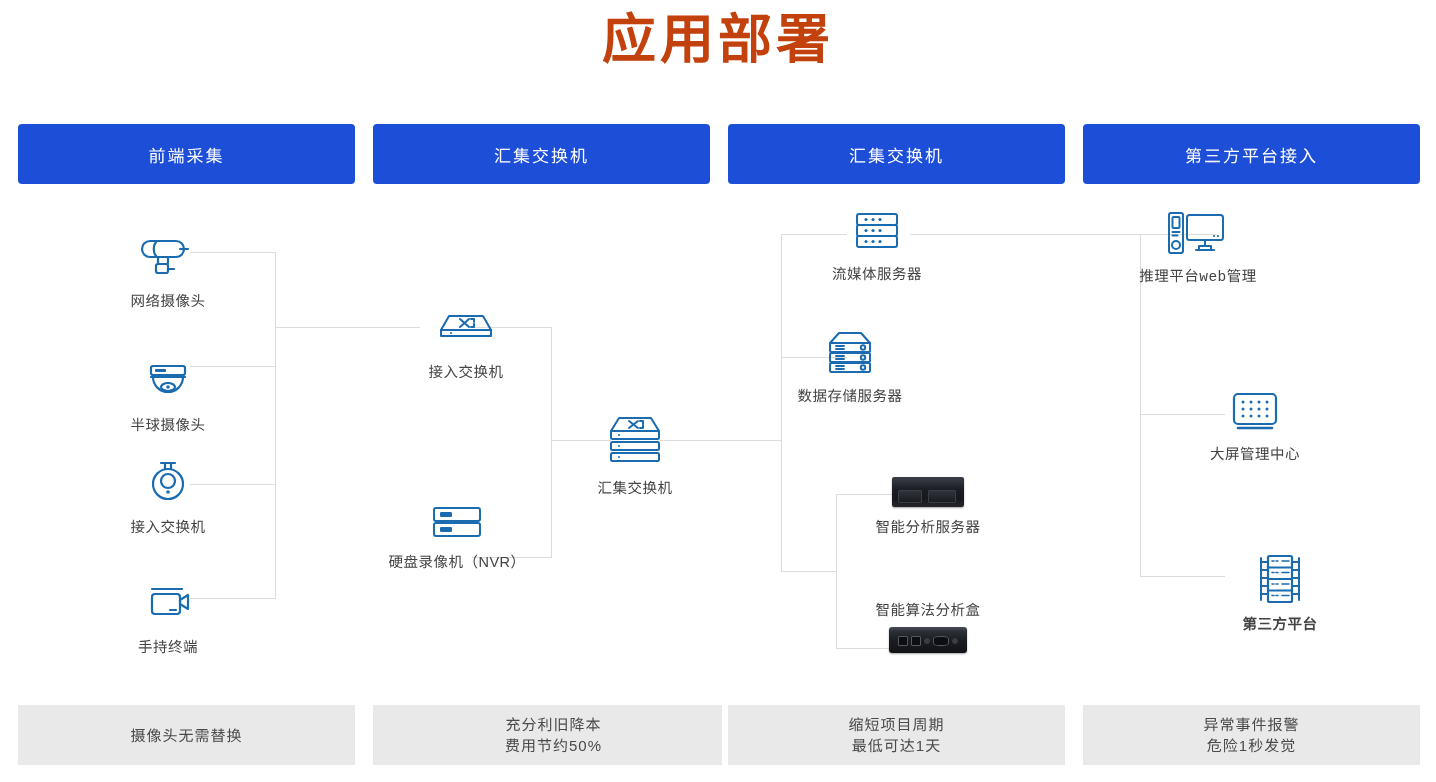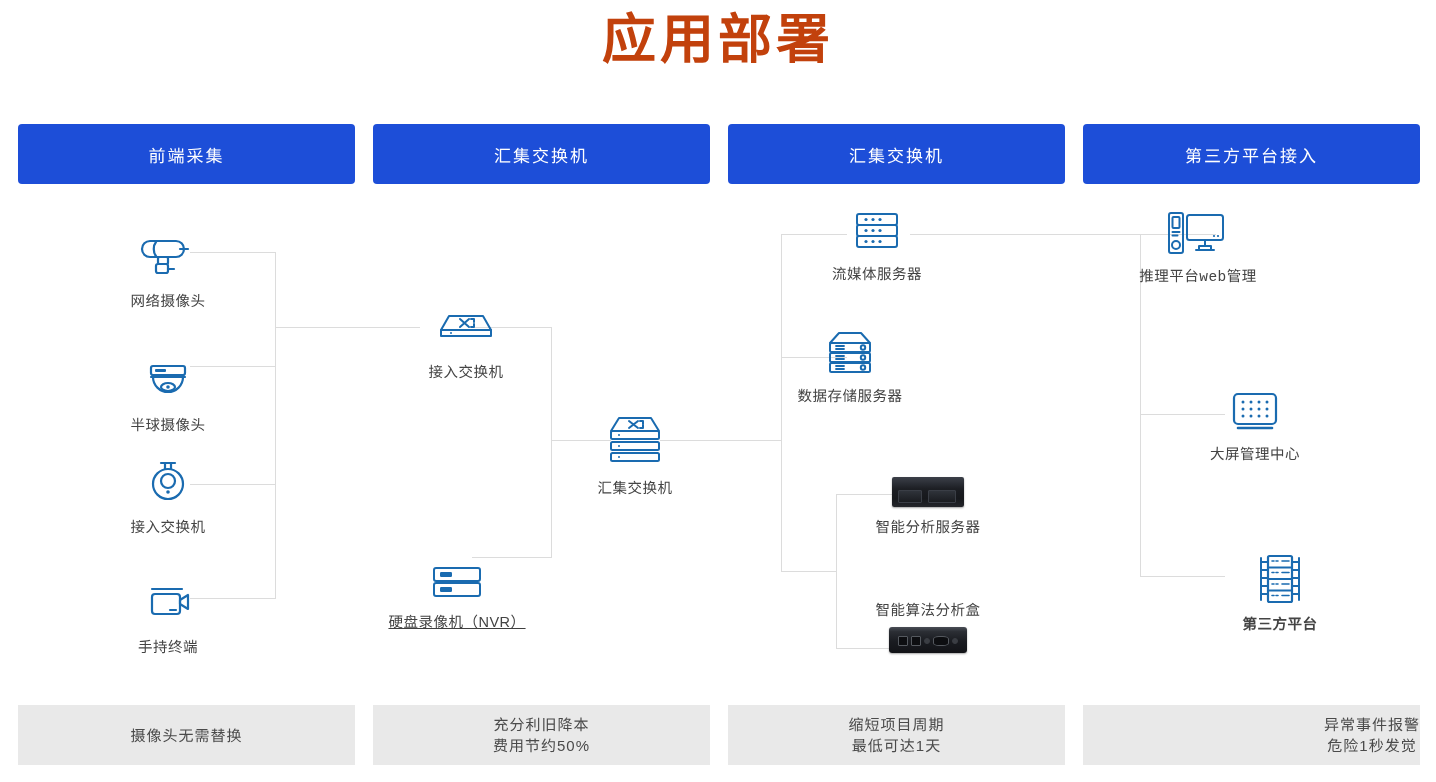--- a/index.html
+++ b/index.html
@@ -41,23 +41,23 @@
     position:absolute;top:705px;height:60px;
     background:#e9e9e9;
     color:#4a4a4a;
     font-size:15px;
     line-height:21px;
     display:flex;align-items:center;justify-content:center;
     text-align:center;
     letter-spacing:1px;
   }
   .ftr.c1{left:18px;width:337px;}
-  .ftr.c2{left:373px;width:337px;}
+  .ftr.c2{left:373px;width:337px;padding-left:12px;}
   .ftr.c3{left:728px;width:337px;}
-  .ftr.c4{left:1083px;width:337px;justify-content:flex-end;}
+  .ftr.c4{left:1083px;width:337px;}
   .ftr span{display:block;}
 
   
   .node{position:absolute;text-align:center;}
   .node .ico{display:flex;align-items:center;justify-content:center;height:54px;}
   .node .lbl{
     font-size:14.5px;color:#444;margin-top:6px;white-space:nowrap;
     letter-spacing:.5px;
   }
   .node.lbl-top .lbl{margin-top:0;margin-bottom:6px;}
@@ -203,21 +203,21 @@
       <path d="M14 8 h34 l8 14 H6 z"></path>
       <path d="M6 22 h50 v6 H6 z"></path>
       <path d="M25 11 l9 8 M34 11 l-9 8"></path>
       <path d="M36 11 h3 v3 M36 19 h3 v-3"></path>
       <circle cx="16" cy="25" r="1" fill="#1a6bb0" stroke="none"></circle>
     </svg>
   </div>
   <div class="lbl">接入交换机</div>
 </div>
 
-<div class="node" style="left:372px; top:560px; width:170px;text-decoration:underline;">
+<div class="node" style="left:372px; top:500px; width:170px;">
   <div class="ico" style="height:44px;">
     <svg width="62" height="40" viewBox="0 0 62 40" fill="none" stroke="#1a6bb0" stroke-width="2" stroke-linecap="round" stroke-linejoin="round">
       <rect x="8" y="6" width="46" height="13" rx="2"></rect>
       <rect x="8" y="21" width="46" height="13" rx="2"></rect>
       <rect x="14" y="10" width="12" height="5" rx="1.2" fill="#1a6bb0" stroke="none"></rect>
       <rect x="14" y="25" width="12" height="5" rx="1.2" fill="#1a6bb0" stroke="none"></rect>
     </svg>
   </div>
   <div class="lbl">硬盘录像机（NVR）</div>
 </div>

